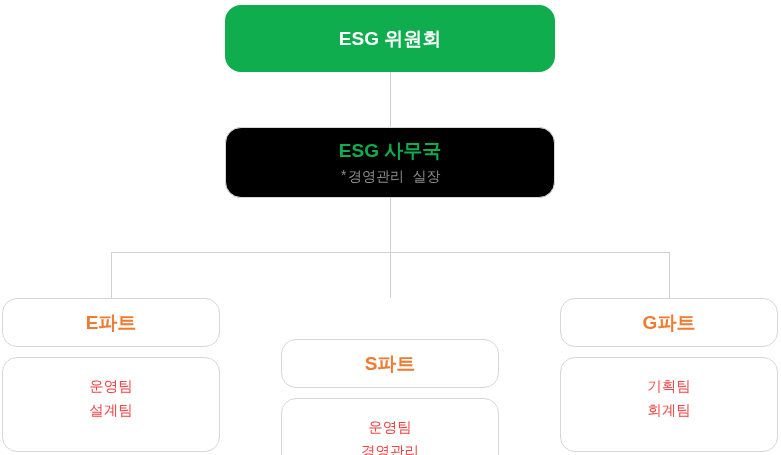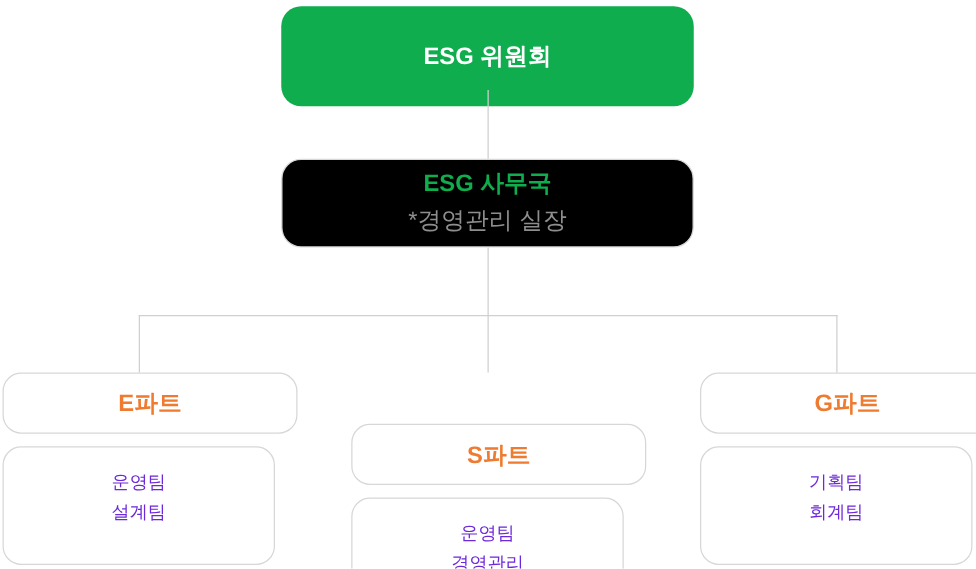--- a/index.html
+++ b/index.html
@@ -19,21 +19,21 @@
     position: absolute;
     box-sizing: border-box;
     display: flex;
     flex-direction: column;
     align-items: center;
     justify-content: center;
     text-align: center;
   }
   .root-node {
     left: 225px; top: 5px;
-    width: 330px; height: 80px;
+    width: 330px; height: 67px;
     background: #0fad4e;
     border-radius: 16px;
     color: #ffffff;
     font-size: 19px;
     font-weight: 700;
   }
   .office-node {
     left: 225px; top: 127px;
     width: 330px; height: 71px;
     background: #000000;
@@ -42,44 +42,45 @@
   }
   .office-title {
     color: #0fad4e;
     font-size: 19px;
     font-weight: 700;
     line-height: 1.2;
   }
   .office-subtitle {
     margin-top: 6px;
     color: #8e8e8e;
-    font-size: 19px;
+    font-size: 14px;
     line-height: 1.2;
+    font-family: Liberation Mono, monospace;
   }
   .part-node {
     top: 298px;
-    width: 236px; height: 49px;
+    width: 218px; height: 49px;
     background: #ffffff;
     border: 1px solid #d7d7d7;
     border-radius: 15px;
     color: #ee7b2f;
     font-size: 19px;
     font-weight: 700;
   }
   .teams-node {
     top: 357px;
     width: 218px; height: 95px;
     background: #ffffff;
     border: 1px solid #d7d7d7;
     border-radius: 15px;
     justify-content: flex-start;
     padding-top: 16px;
   }
   .team-line {
-    color: #6d28d9;
+    color: #ef4444;
     font-size: 14.5px;
     line-height: 24px;
   }
   .col-e { left: 2px; }
   .col-s { left: 281px; margin-top: 41px; }
   .col-g { left: 560px; }
   .connector {
     position: absolute;
     background: #d0d0d0;
   }

